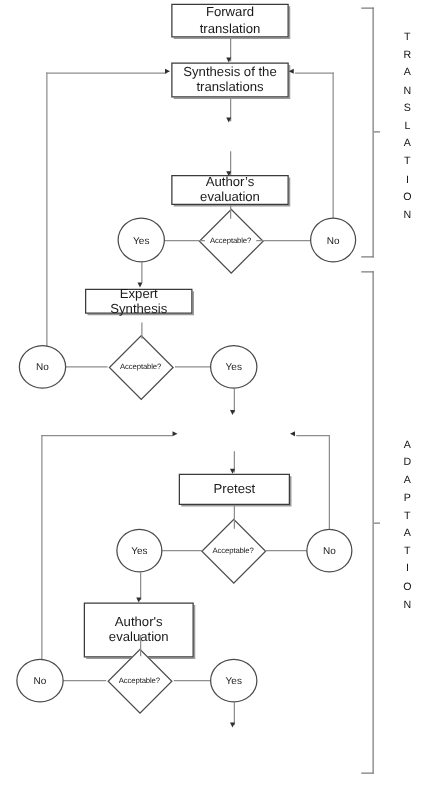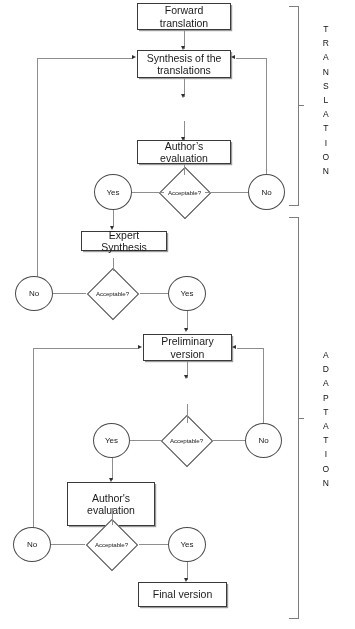--- a/index.html
+++ b/index.html
@@ -242,45 +242,39 @@
   </div>
 
 
   <div class="node-box" style="left:137px; top:140px; width:94px; height:24px;">
     <div>
       <span>Author’s</span>
       <span>evaluation</span>
     </div>
   </div>
 
-  <div class="node-box" style="left:81px; top:231px; width:86px; height:20px;">
+  <div class="node-box" style="left:68px; top:231px; width:86px; height:20px;">
     <div>
       <span>Expert</span>
       <span>Synthesis</span>
     </div>
   </div>
 
-  <div class="node-box" style="left:143px; top:334px; width:89px; height:27px;">
-    <div>
-      <span>Preliminary</span>
-      <span>version</span>
-    </div>
-  </div>
-
+
+  <div class="node-box" style="left:143px; top:379px; width:89px; height:25px;">
+    <span>Pretest</span>
+  </div>
 
   <div class="node-box" style="left:67px; top:482px; width:88px; height:44px;">
     <div>
       <span>Author's</span>
       <span>evaluation</span>
     </div>
   </div>
 
-  <div class="node-box" style="left:138px; top:582px; width:89px; height:25px;">
-    <span>Final version</span>
-  </div>
 
   <div class="diamond-wrap" style="left:159px; top:167px; width:51px; height:51px;">
     <div class="diamond-shape" style="width:35px; height:35px;"></div>
     <div class="diamond-label">Acceptable?</div>
   </div>
 
   <div class="diamond-wrap" style="left:87px; top:268px; width:51px; height:51px;">
     <div class="diamond-shape" style="width:35px; height:35px;"></div>
     <div class="diamond-label">Acceptable?</div>
   </div>

